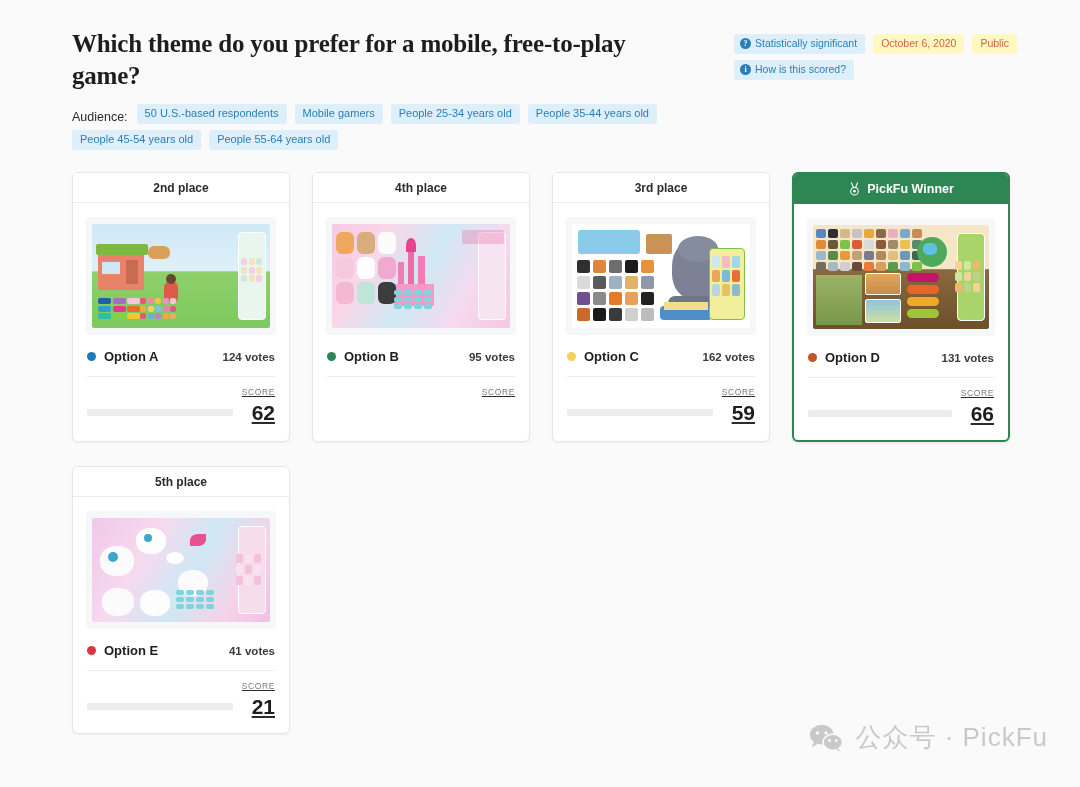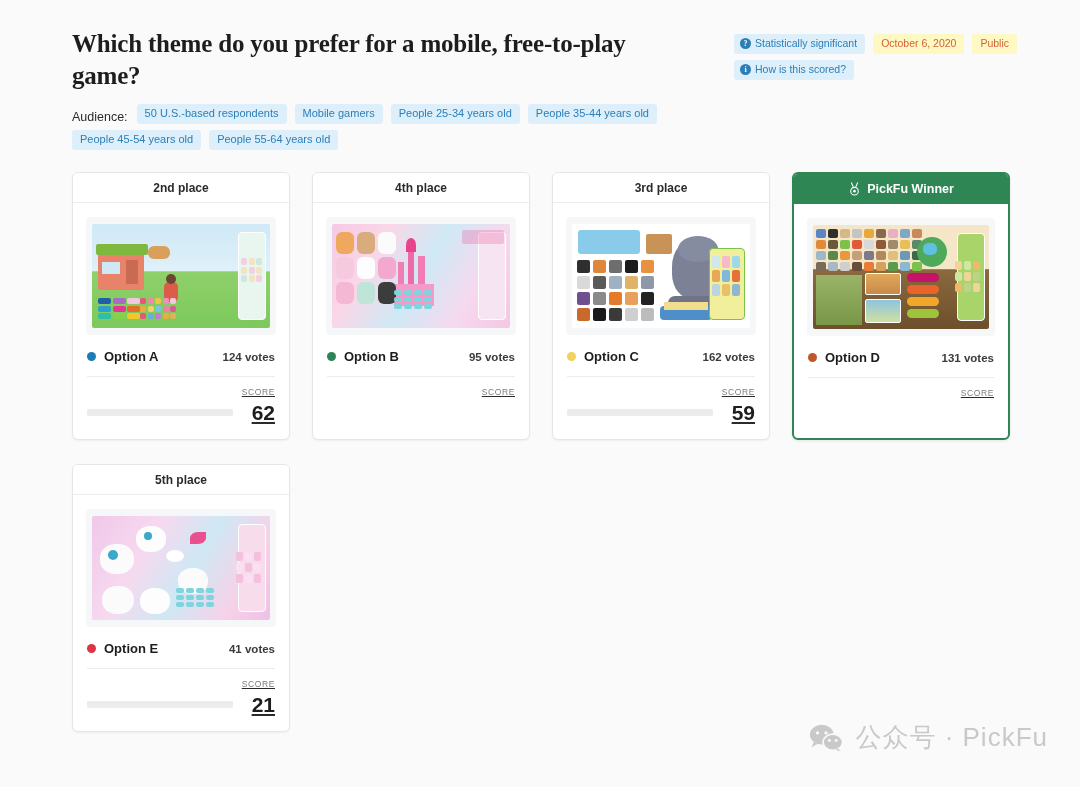--- a/index.html
+++ b/index.html
@@ -531,20 +531,26 @@
       </div>
       <div class="opt-row">
         <span class="opt-left">
           <span class="dot" style="background:#c0562a"></span>
           <span class="opt-name">Option D</span>
         </span>
         <span class="votes">131 votes</span>
       </div>
       <div class="score-block">
         <div class="score-label">SCORE</div>
+        <div class="bar-row">
+          <span class="bar-track">
+            <span class="bar-fill" style="width:66%;background:#c0562a"></span>
+          </span>
+          <span class="score-num">66</span>
+        </div>
       </div>
     </div>
 
     <div class="card">
       <div class="card-head">
         <span>5th place</span>
       </div>
       <div class="thumb-wrap">
         <div class="thumb">
           <div class="art art-e"></div>

